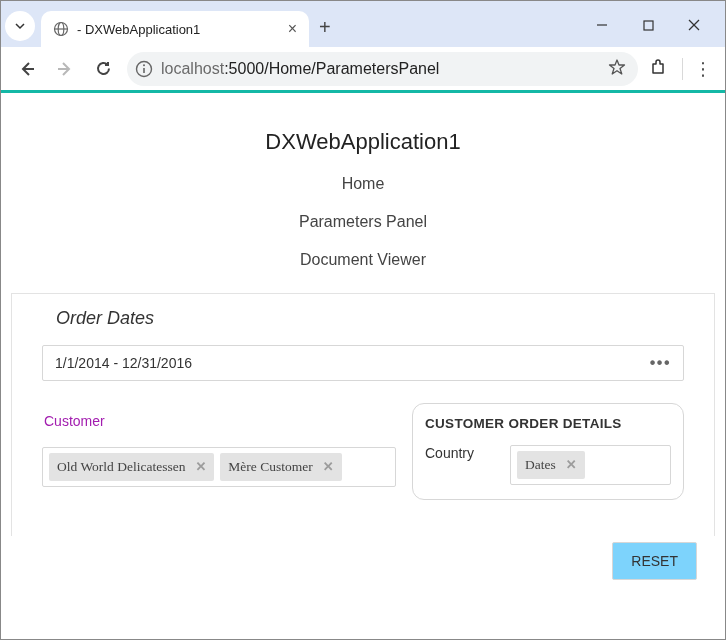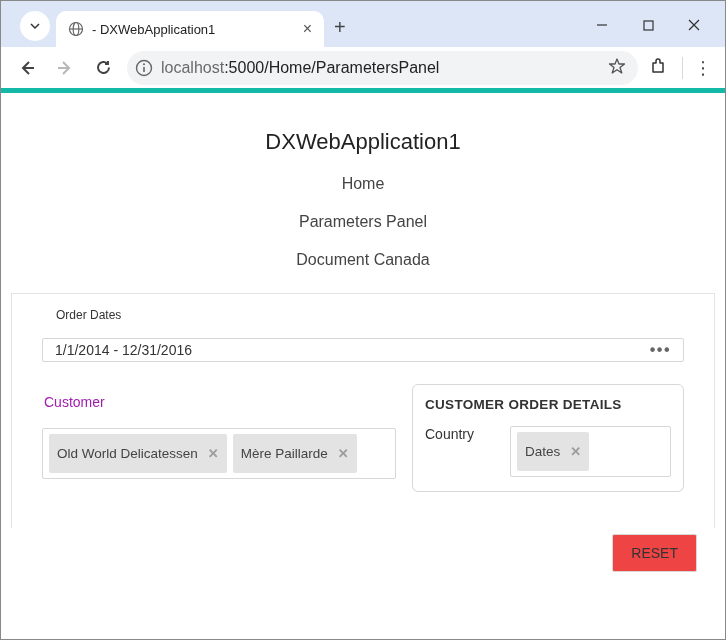--- a/index.html
+++ b/index.html
@@ -1,30 +1,30 @@
 <!DOCTYPE html>
 <html><head>
 <meta charset="utf-8">
 <style>
   * { box-sizing: border-box; }
   html, body { margin: 0; padding: 0; font-family: "Segoe UI", Arial, sans-serif; background: #fff; }
   .wrapper { width: 726px; height: 640px; border: 1px solid #888; display: flex; flex-direction: column; background: #fff; position: relative; }
 
   
-  .chrome-top { background: #dde6f7; height: 46px; display: flex; align-items: flex-end; padding: 0 8px 0 19px; }
+  .chrome-top { background: #dde6f7; height: 46px; display: flex; align-items: flex-end; padding: 0 8px 0 4px; }
   .tab-drop { width: 30px; height: 30px; border-radius: 15px; background: #fff; display:flex; align-items:center; justify-content:center; margin-bottom:6px; margin-right:6px;}
   .tab { background: #fff; border-radius: 10px 10px 0 0; height: 36px; display: flex; align-items: center; padding: 0 12px; width: 268px; gap: 8px; }
   .tab-title { font-size: 13px; color: #222; flex: 1; white-space: nowrap; overflow: hidden; }
   .tab-close { font-size: 16px; color: #555; }
   .newtab { margin-left: 10px; font-size: 20px; color: #444; margin-bottom: 8px; }
   .winbtns { margin-left: auto; display: flex; gap: 0; align-items:center; margin-bottom:6px;}
   .winbtn { width: 46px; height: 32px; display:flex; align-items:center; justify-content:center; color:#333; }
   .winbtn svg { stroke:#333; stroke-width:1.2; fill:none;}
 
-  .addrbar { height: 46px; background: #fff; border-bottom: 5px solid #14b8a6; display:flex; align-items:center; padding: 0 12px; gap: 10px; }
+  .addrbar { height: 46px; background: #fff; border-bottom: 3px solid #14b8a6; display:flex; align-items:center; padding: 0 12px; gap: 10px; }
   .nav-icon { width:28px; height:28px; display:flex; align-items:center; justify-content:center; color:#555; border-radius:14px;}
   .nav-icon svg { stroke:#444; stroke-width:2; fill:none; }
   .nav-icon.dis svg { stroke:#b8b8b8; }
   .urlbox { flex:1; height:34px; background:#f1f3f4; border-radius:17px; display:flex; align-items:center; padding:0 8px 0 6px; gap:6px; }
   .urlbox .info { width:22px; height:22px; display:flex; align-items:center; justify-content:center;}
   .urltext { flex:1; font-size:16px; color:#222; white-space:nowrap; overflow:hidden;}
   .urltext .host { color:#6a6a6a; }
   .star { color:#555; width:22px;}
   .ext { width:24px; height:24px; }
   .divider-v { width:1px; height:22px; background:#d9d9d9; }
@@ -34,38 +34,38 @@
   .content { flex:1; padding: 18px 10px 10px 10px; overflow:auto; }
   .inner { border: 1px solid #e3e3e3; border-bottom:none;}
   .appnav { display:flex; align-items:center; gap: 20px; padding: 18px 10px 24px 10px; flex-direction: column; }
   .apptitle { font-size: 22px; color:#222; }
   .navlink { font-size: 16px; color:#444; }
 
   .panel { padding: 0 16px 22px 16px; }
   .section-header { background:#e8e8e8; padding: 10px 14px; font-weight:600; font-size:13.5px; letter-spacing:0.3px; color:#333; display:flex; align-items:center; gap:8px;}
   .caret { width:0; height:0; border-left:5px solid transparent; border-right:5px solid transparent; border-top:6px solid #333; }
   .section-body { border: none; padding: 0; }
-  .label-row { padding: 14px 28px 10px 28px; font-size:12px; color:#333; }
-  .date-input { margin: 6px 14px 14px 14px; border:1px solid #d7d7d7; height:24px; display:flex; align-items:center; padding:0 12px; font-size:14px; color:#333; border-radius:2px; }
+  .label-row { padding: 14px 28px 10px 28px; font-size:18px; color:#333;font-style:italic; }
+  .date-input { margin: 6px 14px 14px 14px; border:1px solid #d7d7d7; height:36px; display:flex; align-items:center; padding:0 12px; font-size:14px; color:#333; border-radius:2px; }
   .date-input .dots { margin-left:auto; color:#666; font-size:16px; letter-spacing:1.5px; font-weight:bold;}
 
   .columns { display:flex; gap:16px; padding: 8px 14px 14px 14px; align-items:stretch;}
   .col-left { flex:1; }
-  .col-right { width:272px; border:1px solid #d7d7d7; padding: 8px 12px 14px 12px; border-radius:6px;}
+  .col-right { width:272px; border:1px solid #d7d7d7; padding: 8px 12px 14px 12px; border-radius:12px;}
   .col-left .lbl { font-size:14px; color:#a21caf; padding: 10px 2px 18px 2px; }
   .tagbox { border:1px solid #d7d7d7; padding:5px 6px; display:flex; flex-wrap:wrap; gap:6px; border-radius:2px;}
-  .tag { background:#e3e3e3; padding:12px 8px; font-size:13.5px; color:#444; display:flex; align-items:center; gap:10px; border-radius:2px;}
+  .tag { background:#e3e3e3; padding:6px 8px; font-size:13.5px; color:#444; display:flex; align-items:center; gap:10px; border-radius:2px;font-family:Liberation Serif, serif;}
   .tag .x { color:#9c9c9c; font-weight:bold; font-size:13px;}
   .col-right .hdr { font-weight:600; font-size:13.5px; color:#333; padding: 4px 0 14px 0; letter-spacing:0.3px;}
   .detail-row { display:flex; align-items:flex-start; gap:3px;}
   .detail-row .dlabel { font-size:14px; color:#333; width:82px;}
   .detail-row .tagbox { flex:1;}
 
   .footer-btns { display:flex; gap:12px; justify-content:flex-end; padding: 6px 18px 0 0;}
-  .btn { border:1px solid #d7d7d7; background:#ef4444; height:38px; padding: 0 18px; font-size:14px; color:#333; display:flex; align-items:center; border-radius:2px;}
+  .btn { border:1px solid #d7d7d7; background:#7dd3fc; height:38px; padding: 0 18px; font-size:14px; color:#333; display:flex; align-items:center; border-radius:2px;}
   .btn.primary { background:#e8e8e8; }
 
   .globe-svg { width:16px; height:16px; }
 </style>
 </head>
 <body>
 
 <div class="wrapper">
 
   <div class="chrome-top">
@@ -142,21 +142,21 @@
     <div class="divider-v"></div>
     <div class="kebab">⋮</div>
   </div>
 
   <div class="content">
 
     <div class="appnav">
       <span class="apptitle">DXWebApplication1</span>
       <span class="navlink">Home</span>
       <span class="navlink">Parameters Panel</span>
-      <span class="navlink">Document Canada</span>
+      <span class="navlink">Document Viewer</span>
     </div>
 
     <div class="inner">
     <div class="panel">
 
       <div class="section-body">
         <div class="label-row">Order Dates</div>
         <div class="date-input">
           <span>1/1/2014 - 12/31/2016</span>
           <span class="dots">•••</span>
@@ -165,21 +165,21 @@
 
       <div class="columns">
         <div class="col-left">
           <div class="lbl">Customer</div>
           <div class="tagbox">
             <div class="tag">
               <span>Old World Delicatessen</span>
               <span class="x">✕</span>
             </div>
             <div class="tag">
-              <span>Mère Paillarde</span>
+              <span>Mère Customer</span>
               <span class="x">✕</span>
             </div>
           </div>
         </div>
         <div class="col-right">
           <div class="hdr">CUSTOMER ORDER DETAILS</div>
           <div class="detail-row">
             <span class="dlabel">Country</span>
             <div class="tagbox">
               <div class="tag">

